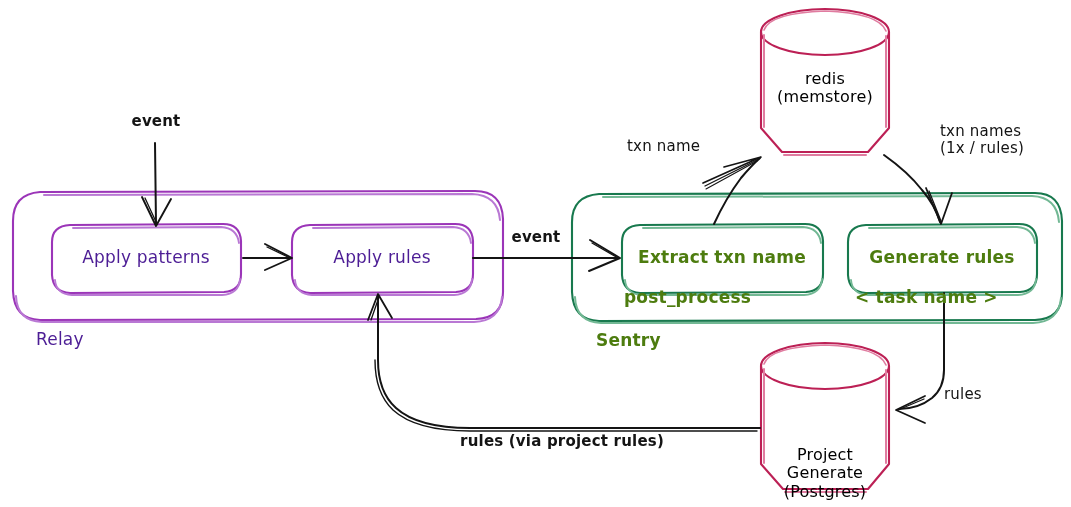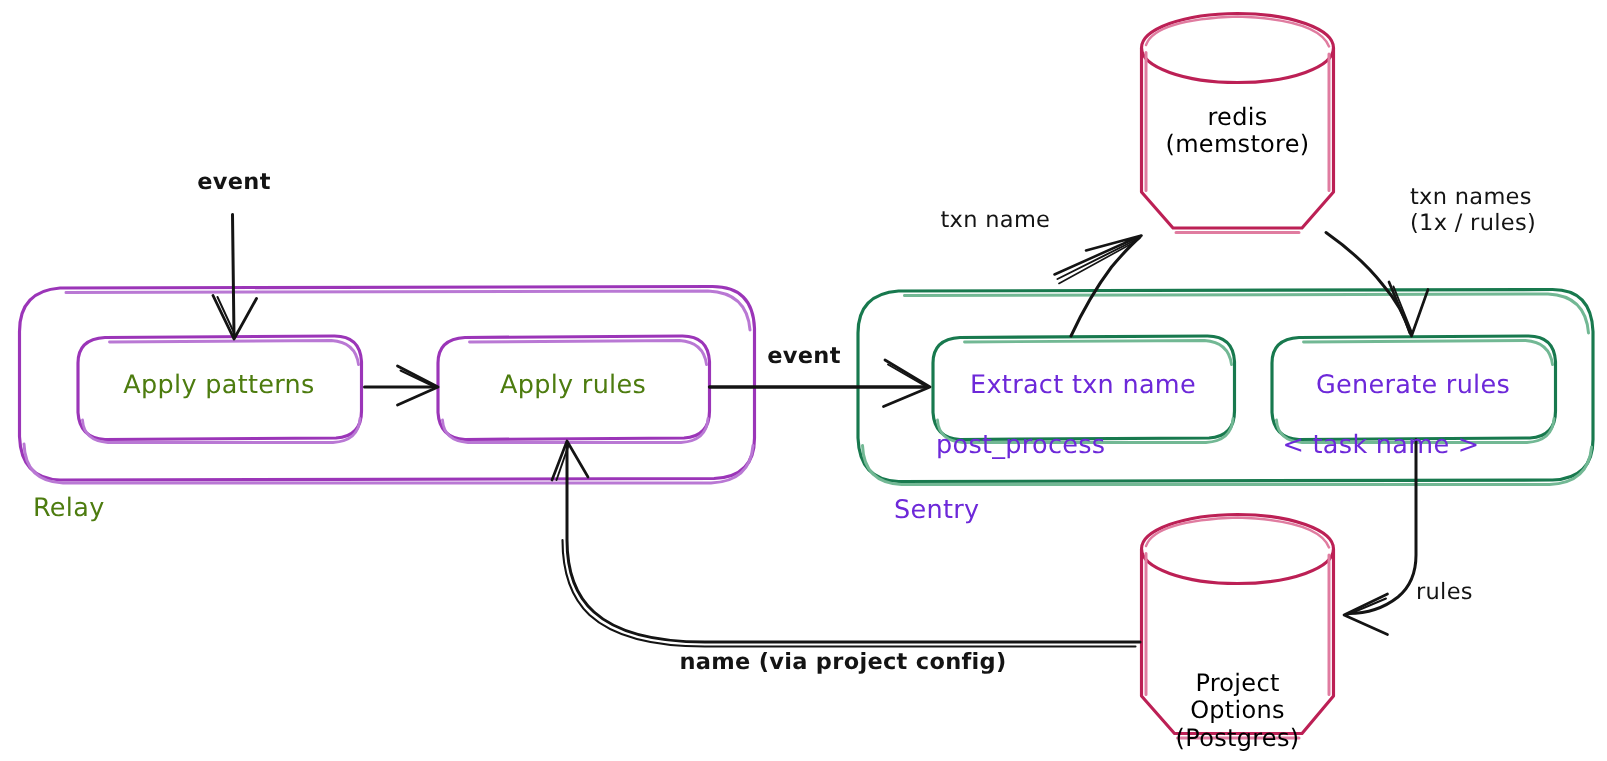--- a/index.html
+++ b/index.html
@@ -13,22 +13,22 @@
   .lbl{
     position:absolute;
     font-family:"DejaVu Sans", sans-serif;
     white-space:nowrap;
     line-height:1.15;
     user-select:none;
   }
   .hand{letter-spacing:.2px;}
 
   
-  .c-purple{color:#4d7c0f;}
-  .c-green{color:#6d28d9;}
+  .c-purple{color:#4c1d95;}
+  .c-green{color:#4d7c0f;font-weight:bold;}
   .c-crimson{color:#000000;}
   .c-ink{color:#141414;}
 
   
   .t-node{font-size:17px;}
   .t-group{font-size:17px;}
   .t-sub{font-size:17px;}
   .t-edge{font-size:15px;}
   .t-db{font-size:16px;text-align:center;}
 
@@ -135,50 +135,50 @@
     </g>
 
     <g>
       <path class="stroke-ink" stroke-width="2" d="M760 428 L470 428 Q418 428 396 408 Q378 392 378 360 L378 296"></path>
       <path class="stroke-ink" stroke-width="1.4" d="M757 431 L470 431 Q416 431 393 410 Q375 393 375 360"></path>
       <path class="stroke-ink" stroke-width="1.8" d="M368 320 L378 294 L392 318"></path>
       <path class="stroke-ink" stroke-width="1.3" d="M371 320 L379 297"></path>
     </g>
   </svg>
 
-  <div class="lbl hand t-group c-purple" style="left:22px;top:330px;">Relay</div>
+  <div class="lbl hand t-group c-purple" style="left:36px;top:330px;">Relay</div>
   <div class="lbl hand t-group c-green" style="left:596px;top:331px;">Sentry</div>
 
   <div class="lbl hand t-node c-purple center" style="left:146px;top:258px;">Apply patterns</div>
   <div class="lbl hand t-node c-purple center" style="left:382px;top:258px;">Apply rules</div>
   <div class="lbl hand t-node c-green center" style="left:722px;top:258px;">Extract txn name</div>
   <div class="lbl hand t-node c-green center" style="left:942px;top:258px;">Generate rules</div>
 
   <div class="lbl hand t-sub c-green" style="left:624px;top:288px;">post_process</div>
   <div class="lbl hand t-sub c-green" style="left:855px;top:288px;">&lt; task name &gt;</div>
 
   <div class="lbl hand t-db c-crimson center" style="left:825px;top:88px;">
     <div>redis</div>
     <div>(memstore)</div>
   </div>
 
   <div class="lbl hand t-db c-crimson center" style="left:825px;top:434px;margin-top:40px;">
     <div>Project</div>
-    <div>Options</div>
+    <div>Generate</div>
     <div>(Postgres)</div>
   </div>
 
   <div class="lbl hand t-edge c-ink midx" style="left:156px;top:113px;">event</div>
 
   <div class="lbl hand t-edge c-ink midx" style="left:536px;top:229px;">event</div>
 
   <div class="lbl hand t-edge c-ink" style="left:627px;top:138px;">txn name</div>
 
   <div class="lbl hand t-edge c-ink" style="left:940px;top:123px;">
     <div>txn names</div>
     <div>(1x / rules)</div>
   </div>
 
   <div class="lbl hand t-edge c-ink" style="left:944px;top:386px;">rules</div>
 
-  <div class="lbl hand t-edge c-ink midx" style="left:562px;top:433px;">name (via project config)</div>
+  <div class="lbl hand t-edge c-ink midx" style="left:562px;top:433px;">rules (via project rules)</div>
 
 </div>
 
 </body></html>

